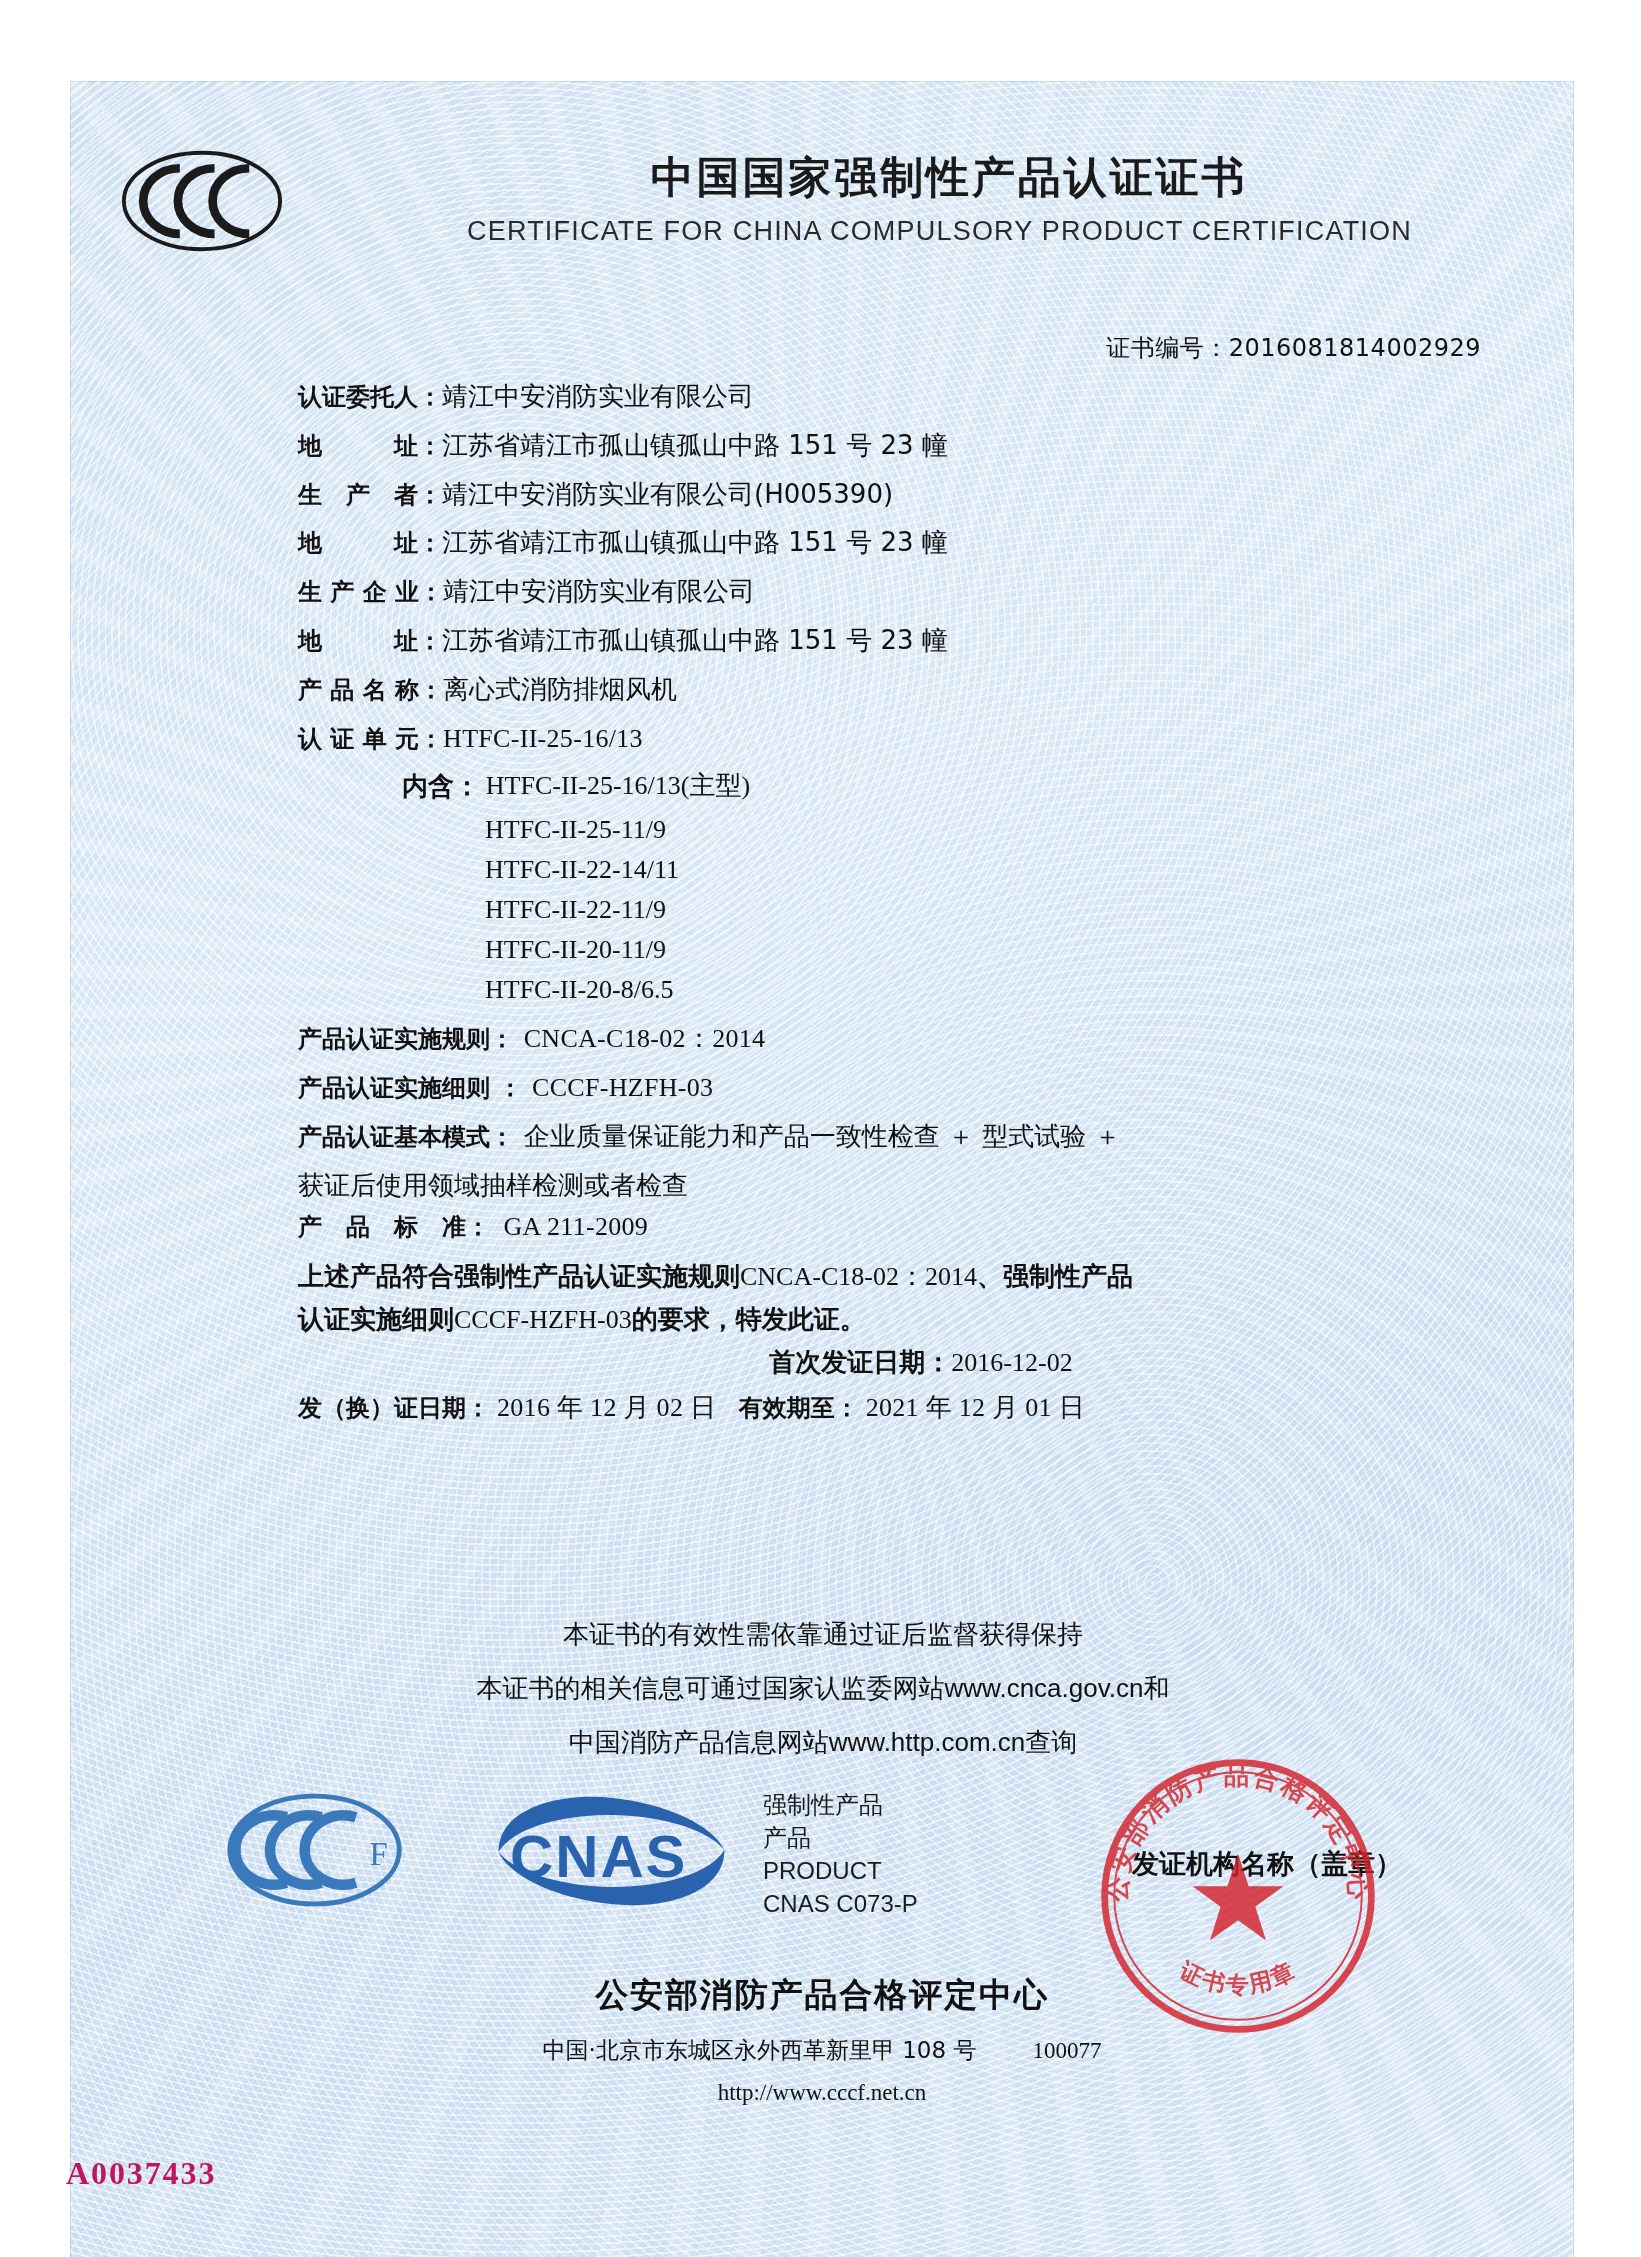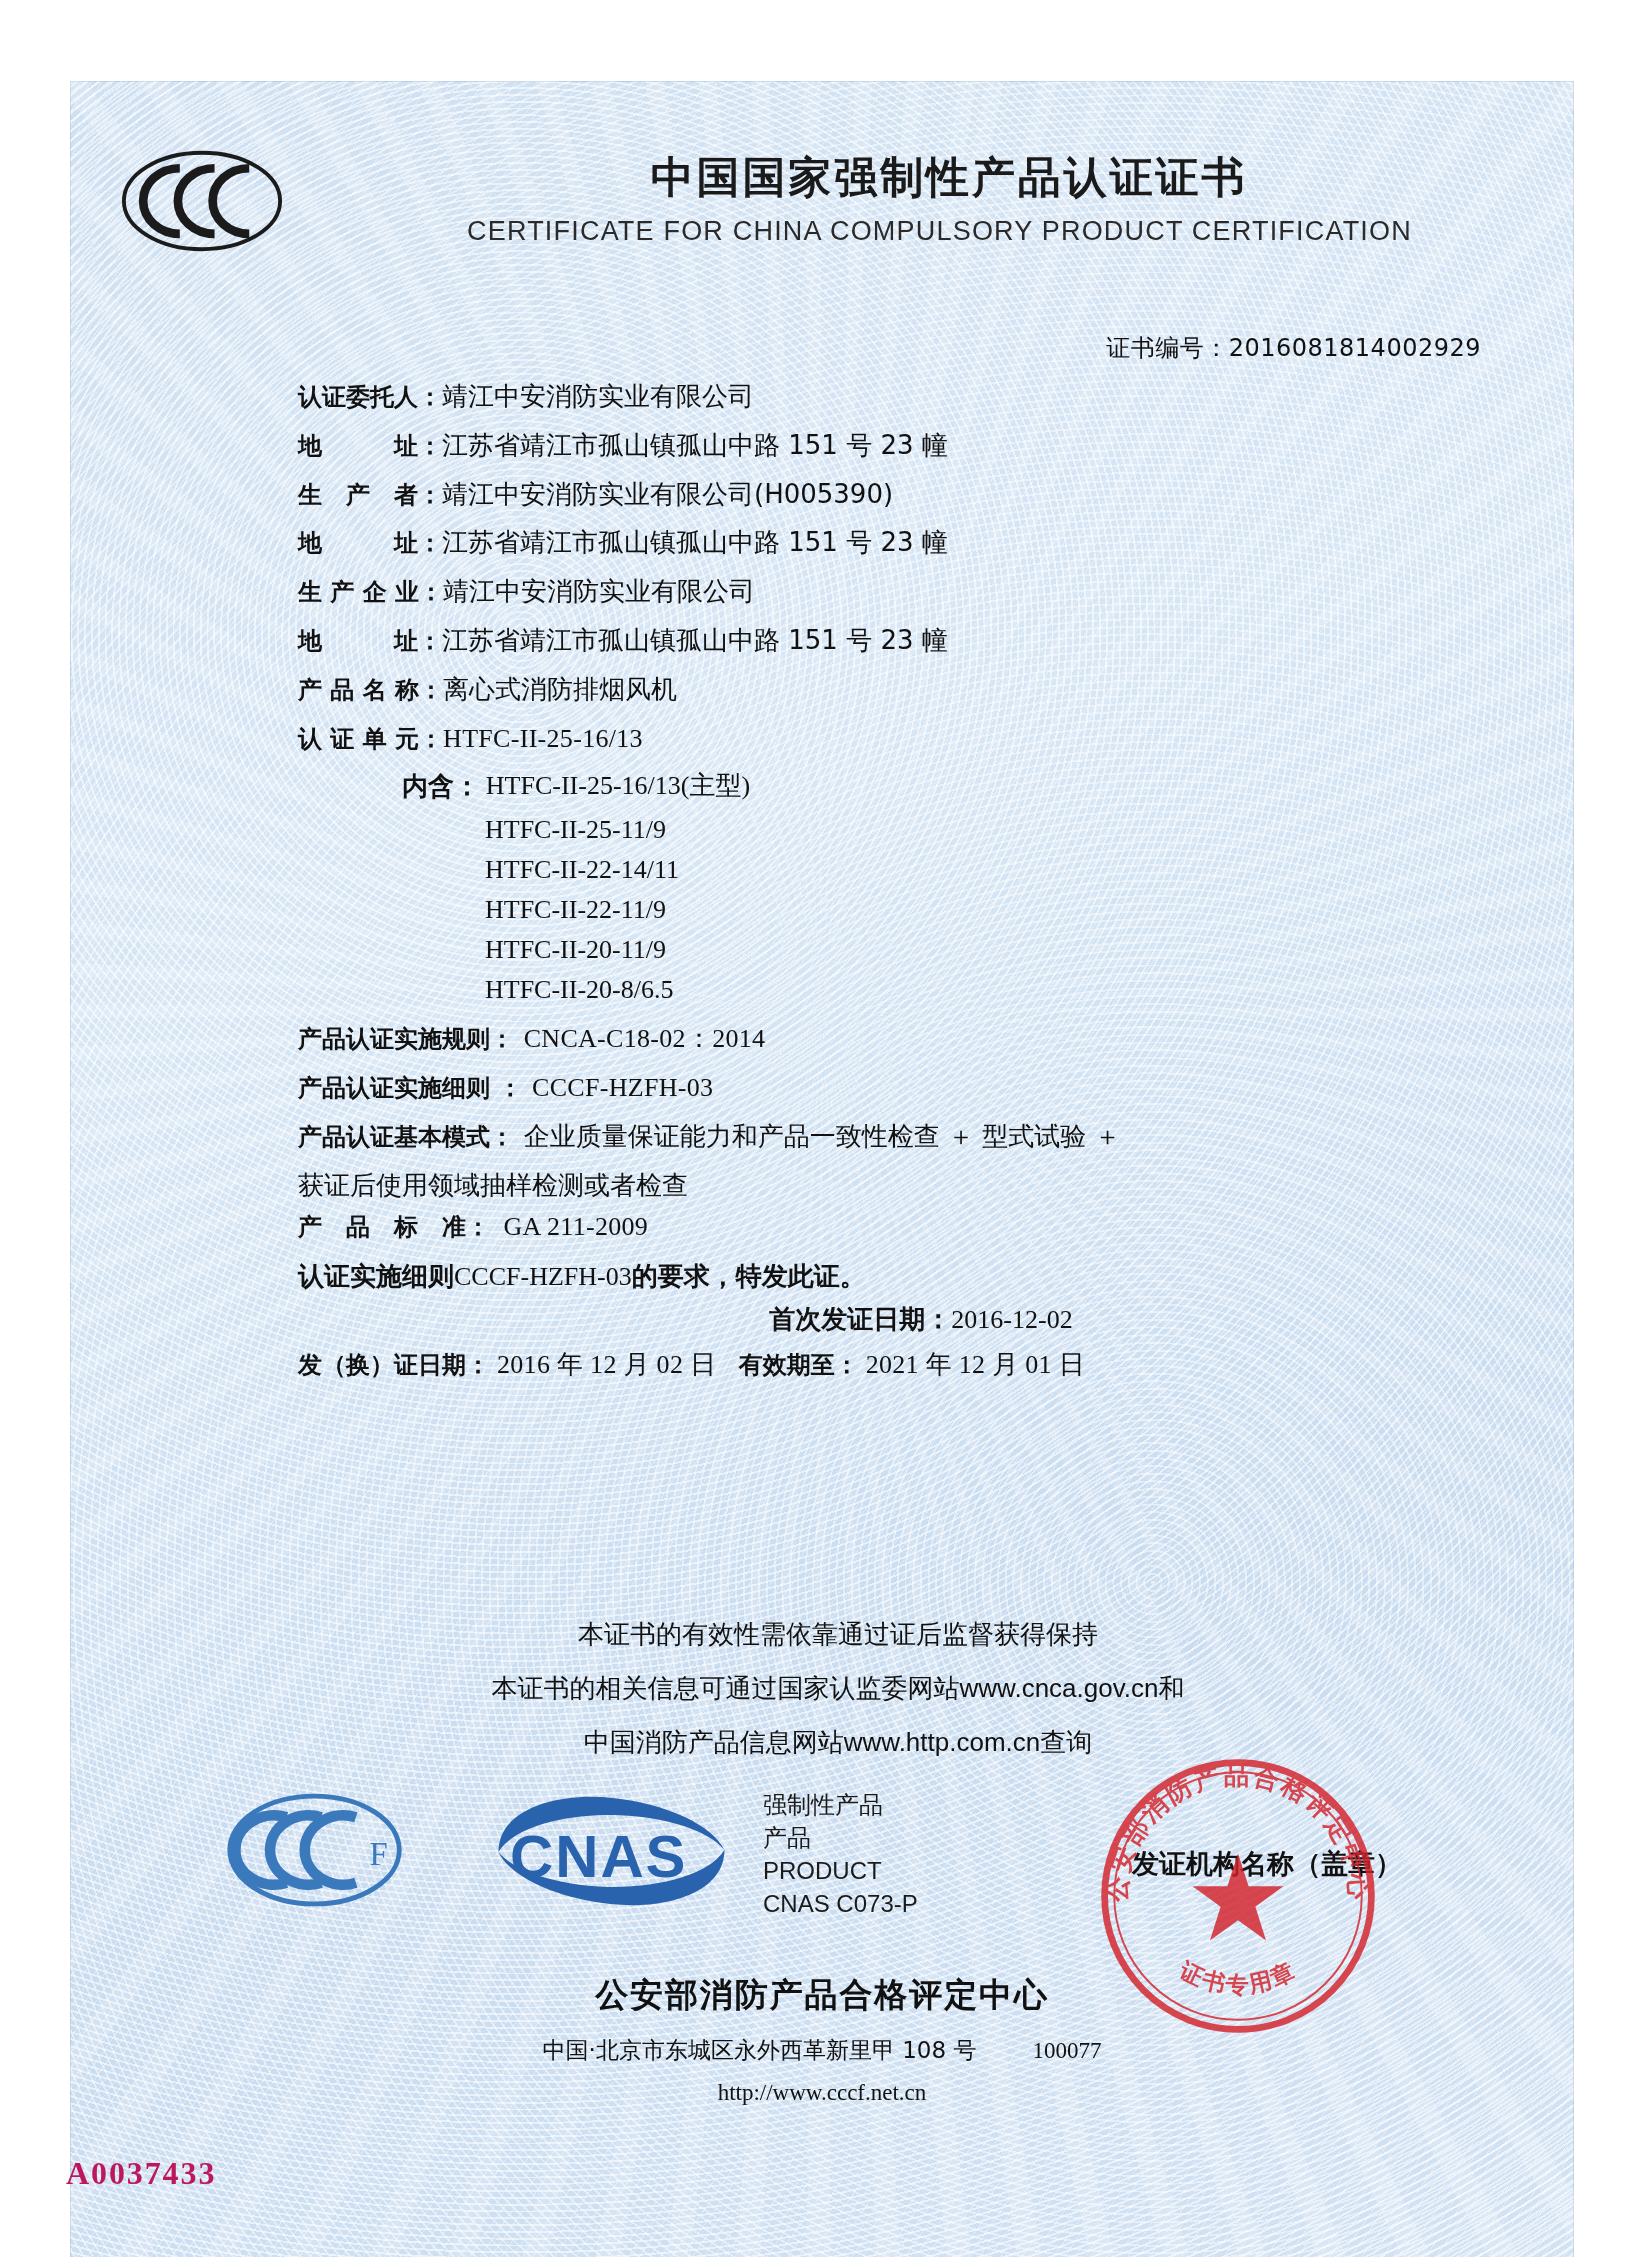--- a/index.html
+++ b/index.html
@@ -170,21 +170,21 @@
     display: flex;
     align-items: baseline;
     gap: 7px;
     line-height: 44px;
     margin-top: 1.9px;
   }
 
   
   #notes {
     position: absolute;
-    left: 16px; top: 1526px;
+    left: 1px; top: 1526px;
     width: 100%;
     text-align: center;
     font-family: "DejaVu Sans", sans-serif;
     font-size: 26px;
     color: #111;
     line-height: 54px;
   }
   #notes .url {
     font-family: "Liberation Sans", sans-serif;
     font-size: 26px;
@@ -360,20 +360,23 @@
       <span class="lbl">产品认证基本模式：</span>
       <span class="val" style="padding-left:9.7px">企业质量保证能力和产品一致性检查 ＋ 型式试验 ＋</span>
     </div>
     <div class="para" style="font-weight:normal">获证后使用领域抽样检测或者检查</div>
 
     <div class="row">
       <span class="lbl">产　品　标　准：</span>
       <span class="val serifnum" style="padding-left:13.5px">GA 211-2009</span>
     </div>
 
+    <div class="para">
+      <span>上述产品符合强制性产品认证实施规则</span><span class="thin">CNCA-C18-02：2014</span><span>、强制性产品</span>
+    </div>
     <div class="para">
       <span>认证实施细则</span><span class="thin">CCCF-HZFH-03</span><span>的要求，特发此证。</span>
     </div>
 
     <div class="center-row">
       <span>首次发证日期：</span><span class="num">2016-12-02</span>
     </div>
 
     <div class="dates-row">
       <span class="lbl">发（换）证日期：</span>

